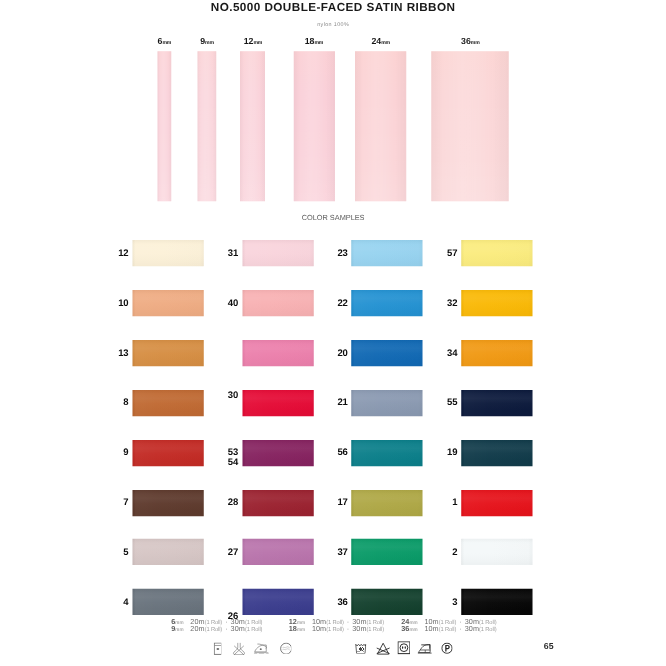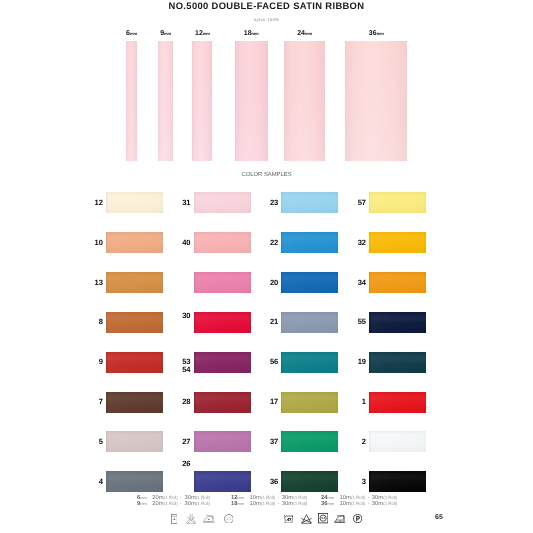--- a/index.html
+++ b/index.html
@@ -105,21 +105,21 @@
       <div class="sw-num" style="left: 82.8px; top: 437.1px;">5</div>
       <div class="sw" style="left: 106px; top: 431.4px; background: linear-gradient(rgba(0, 0, 0, 0.03) 0%, rgba(255, 255, 255, 0.035) 16%, rgba(255, 255, 255, 0.055) 32%, rgba(255, 255, 255, 0.016) 52%, rgba(0, 0, 0, 0.01) 78%, rgba(0, 0, 0, 0.027) 100%), linear-gradient(to right, rgba(0, 0, 0, 0.05) 0%, rgba(0, 0, 0, 0.02) 2.2%, rgba(255, 255, 255, 0.03) 4.5%, rgba(255, 255, 255, 0.01) 40%, rgba(0, 0, 0, 0.008) 94%, rgba(0, 0, 0, 0.03) 100%) rgb(214, 198, 197);"></div>
       <div class="sw-num" style="left: 170.5px; top: 437.1px;">27</div>
       <div class="sw" style="left: 193.7px; top: 431.4px; background: linear-gradient(rgba(0, 0, 0, 0.03) 0%, rgba(255, 255, 255, 0.035) 16%, rgba(255, 255, 255, 0.055) 32%, rgba(255, 255, 255, 0.016) 52%, rgba(0, 0, 0, 0.01) 78%, rgba(0, 0, 0, 0.027) 100%), linear-gradient(to right, rgba(0, 0, 0, 0.05) 0%, rgba(0, 0, 0, 0.02) 2.2%, rgba(255, 255, 255, 0.03) 4.5%, rgba(255, 255, 255, 0.01) 40%, rgba(0, 0, 0, 0.008) 94%, rgba(0, 0, 0, 0.03) 100%) rgb(185, 116, 172);"></div>
       <div class="sw-num" style="left: 258.2px; top: 437.1px; text-align: right;">37</div>
       <div class="sw" style="left: 281.4px; top: 431.4px; background: linear-gradient(rgba(0, 0, 0, 0.03) 0%, rgba(255, 255, 255, 0.035) 16%, rgba(255, 255, 255, 0.055) 32%, rgba(255, 255, 255, 0.016) 52%, rgba(0, 0, 0, 0.01) 78%, rgba(0, 0, 0, 0.027) 100%), linear-gradient(to right, rgba(0, 0, 0, 0.05) 0%, rgba(0, 0, 0, 0.02) 2.2%, rgba(255, 255, 255, 0.03) 4.5%, rgba(255, 255, 255, 0.01) 40%, rgba(0, 0, 0, 0.008) 94%, rgba(0, 0, 0, 0.03) 100%) rgb(10, 155, 104);"></div>
       <div class="sw-num" style="left: 345.9px; top: 437.1px;">2</div>
       <div class="sw" style="left: 369.1px; top: 431.4px; background: linear-gradient(rgba(0, 0, 0, 0.03) 0%, rgba(255, 255, 255, 0.035) 16%, rgba(255, 255, 255, 0.055) 32%, rgba(255, 255, 255, 0.016) 52%, rgba(0, 0, 0, 0.01) 78%, rgba(0, 0, 0, 0.027) 100%), linear-gradient(to right, rgba(0, 0, 0, 0.05) 0%, rgba(0, 0, 0, 0.02) 2.2%, rgba(255, 255, 255, 0.03) 4.5%, rgba(255, 255, 255, 0.01) 40%, rgba(0, 0, 0, 0.008) 94%, rgba(0, 0, 0, 0.03) 100%) rgb(244, 248, 249);"></div>
       <div class="sw-num" style="left: 82.8px; top: 477px;">4</div>
       <div class="sw" style="left: 106px; top: 471.3px; background: linear-gradient(rgba(0, 0, 0, 0.03) 0%, rgba(255, 255, 255, 0.035) 16%, rgba(255, 255, 255, 0.055) 32%, rgba(255, 255, 255, 0.016) 52%, rgba(0, 0, 0, 0.01) 78%, rgba(0, 0, 0, 0.027) 100%), linear-gradient(to right, rgba(0, 0, 0, 0.05) 0%, rgba(0, 0, 0, 0.02) 2.2%, rgba(255, 255, 255, 0.03) 4.5%, rgba(255, 255, 255, 0.01) 40%, rgba(0, 0, 0, 0.008) 94%, rgba(0, 0, 0, 0.03) 100%) rgb(105, 115, 125);"></div>
-      <div class="sw-num" style="left: 170.5px; top: 459px; text-align: right;">26</div>
+      <div class="sw-num" style="left: 170.5px; top: 488px; text-align: right;">26</div>
       <div class="sw" style="left: 193.7px; top: 471.3px; background: linear-gradient(rgba(0, 0, 0, 0.03) 0%, rgba(255, 255, 255, 0.035) 16%, rgba(255, 255, 255, 0.055) 32%, rgba(255, 255, 255, 0.016) 52%, rgba(0, 0, 0, 0.01) 78%, rgba(0, 0, 0, 0.027) 100%), linear-gradient(to right, rgba(0, 0, 0, 0.05) 0%, rgba(0, 0, 0, 0.02) 2.2%, rgba(255, 255, 255, 0.03) 4.5%, rgba(255, 255, 255, 0.01) 40%, rgba(0, 0, 0, 0.008) 94%, rgba(0, 0, 0, 0.03) 100%) rgb(59, 61, 142);"></div>
       <div class="sw-num" style="left: 258.2px; top: 477px;">36</div>
       <div class="sw" style="left: 281.4px; top: 471.3px; background: linear-gradient(rgba(0, 0, 0, 0.03) 0%, rgba(255, 255, 255, 0.035) 16%, rgba(255, 255, 255, 0.055) 32%, rgba(255, 255, 255, 0.016) 52%, rgba(0, 0, 0, 0.01) 78%, rgba(0, 0, 0, 0.027) 100%), linear-gradient(to right, rgba(0, 0, 0, 0.05) 0%, rgba(0, 0, 0, 0.02) 2.2%, rgba(255, 255, 255, 0.03) 4.5%, rgba(255, 255, 255, 0.01) 40%, rgba(0, 0, 0, 0.008) 94%, rgba(0, 0, 0, 0.03) 100%) rgb(20, 65, 46);"></div>
       <div class="sw-num" style="left: 345.9px; top: 477px;">3</div>
       <div class="sw" style="left: 369.1px; top: 471.3px; background: linear-gradient(rgba(0, 0, 0, 0.03) 0%, rgba(255, 255, 255, 0.035) 16%, rgba(255, 255, 255, 0.055) 32%, rgba(255, 255, 255, 0.016) 52%, rgba(0, 0, 0, 0.01) 78%, rgba(0, 0, 0, 0.027) 100%), linear-gradient(to right, rgba(0, 0, 0, 0.05) 0%, rgba(0, 0, 0, 0.02) 2.2%, rgba(255, 255, 255, 0.03) 4.5%, rgba(255, 255, 255, 0.01) 40%, rgba(0, 0, 0, 0.008) 94%, rgba(0, 0, 0, 0.03) 100%) rgb(6, 6, 6);"></div>
     </div>
   <div id="footer-rolls">
       <div class="foot-grp" style="left: 137px; top: 495.3px;">
         <div class="foot-line"><span class="w">6</span><span class="u">mm</span><span style="display:inline-block;width:5.5px"></span><span class="len">20m</span><span class="rl">(1 Roll)</span><span style="display:inline-block;width:2.4px"></span><span class="dot">·</span><span style="display:inline-block;width:2.4px"></span><span class="len">30m</span><span class="rl">(1 Roll)</span></div>
         <div class="foot-line"><span class="w">9</span><span class="u">mm</span><span style="display:inline-block;width:5.5px"></span><span class="len">20m</span><span class="rl">(1 Roll)</span><span style="display:inline-block;width:2.4px"></span><span class="dot">·</span><span style="display:inline-block;width:2.4px"></span><span class="len">30m</span><span class="rl">(1 Roll)</span></div>

